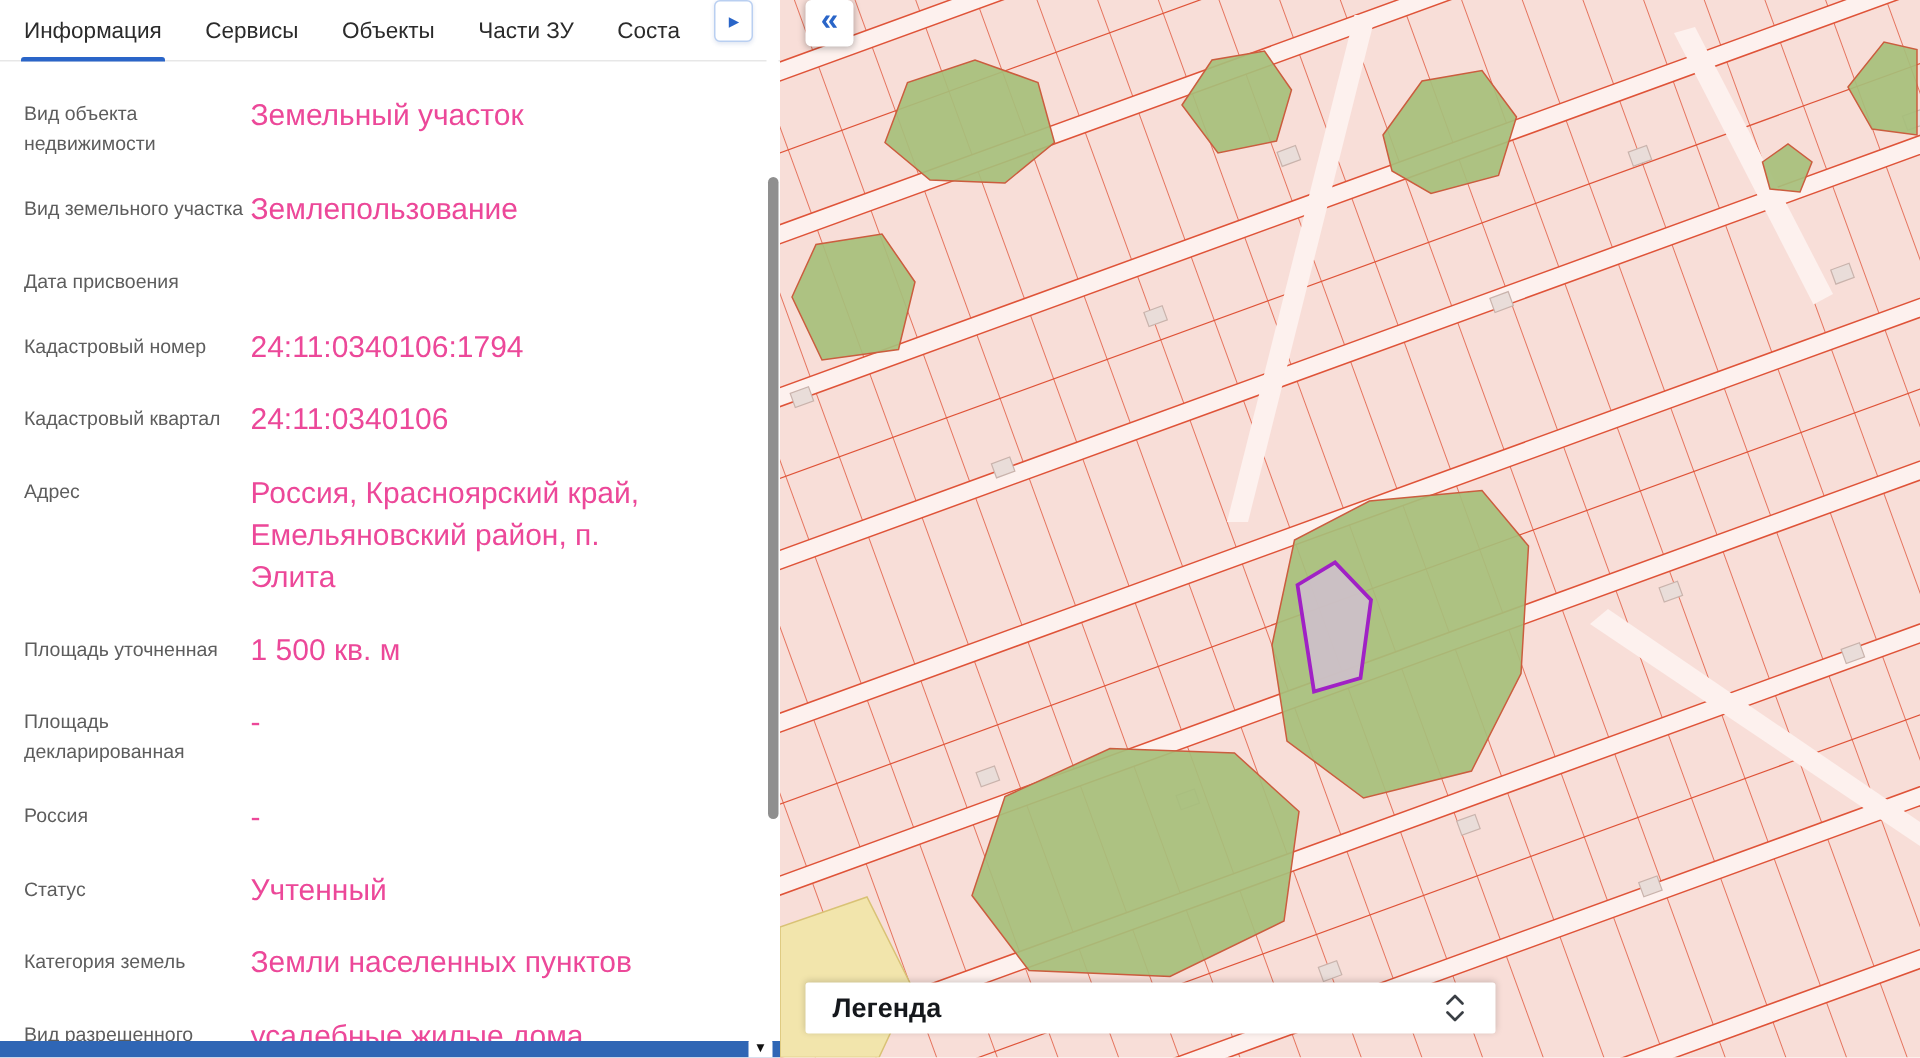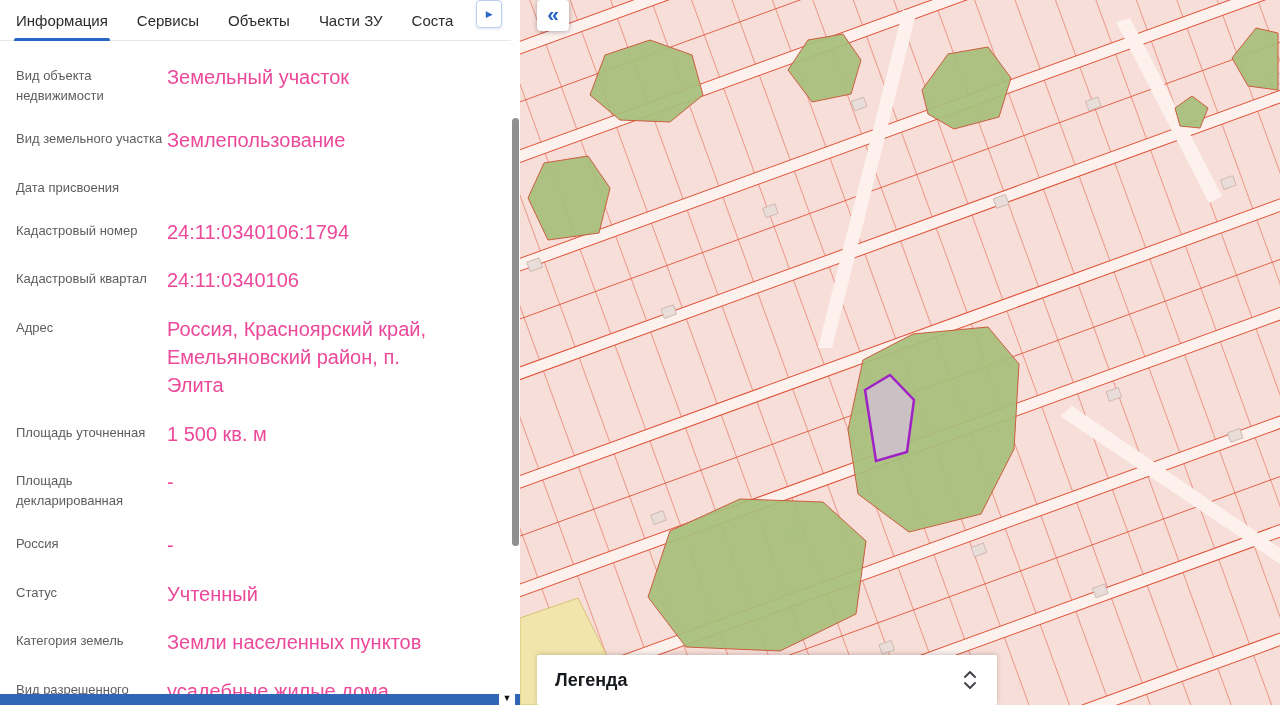--- a/index.html
+++ b/index.html
@@ -67,21 +67,21 @@
   .collapse-btn {
     position:absolute; left:17px; top:0px; width:32px; height:31px;
     background:#fff; border-radius:4px;
     box-shadow:0 1px 5px rgba(0,0,0,.3);
     display:flex; align-items:center; justify-content:center;
     color:#2a65c8; font-size:21px; font-weight:bold; cursor:pointer; z-index:5;
     padding-bottom:3px;
   }
 
   .legend-bar {
-    position:absolute; left:17px; top:655px; width:460px; height:50px;
+    position:absolute; left:17px; top:655px; width:460px; height:34px;
     background:#fff; border-radius:2px;
     box-shadow:0 -1px 5px rgba(0,0,0,.18);
     display:flex; align-items:center; justify-content:space-between;
     padding:0 18px; z-index:5; cursor:pointer;
   }
   .legend-title { font-size:18px; font-weight:600; color:#15181c; }
   .legend-toggle { width:16px; height:24px; display:flex; align-items:center; cursor:pointer; }
 
   .watermark {
     position:absolute; left:562px; top:575px; z-index:4;

